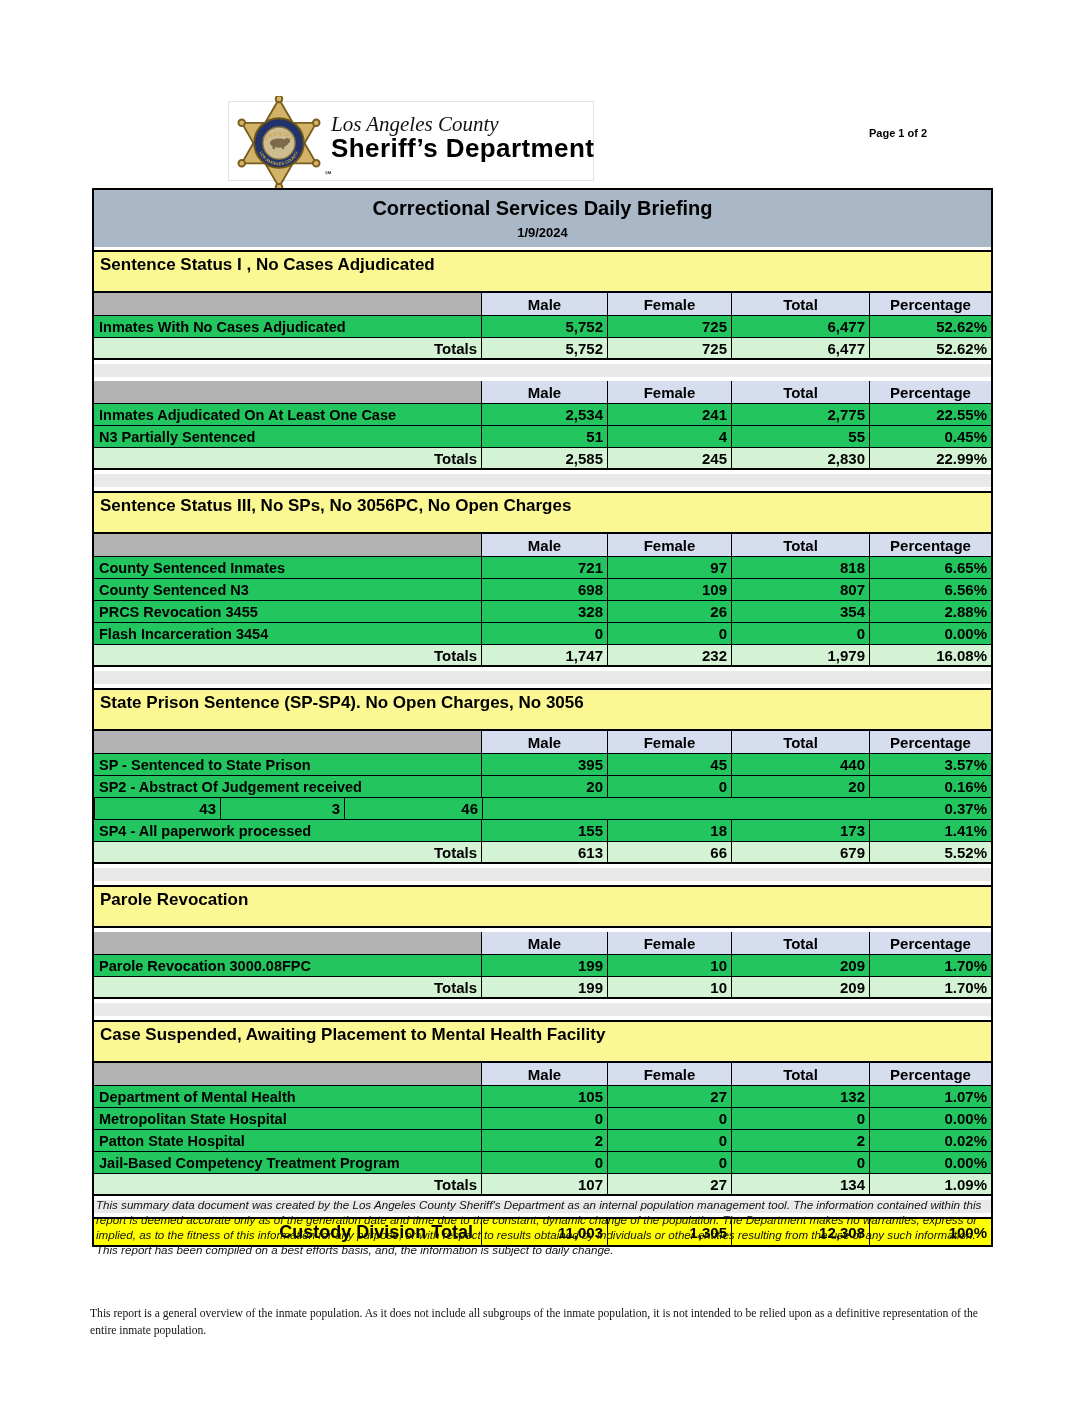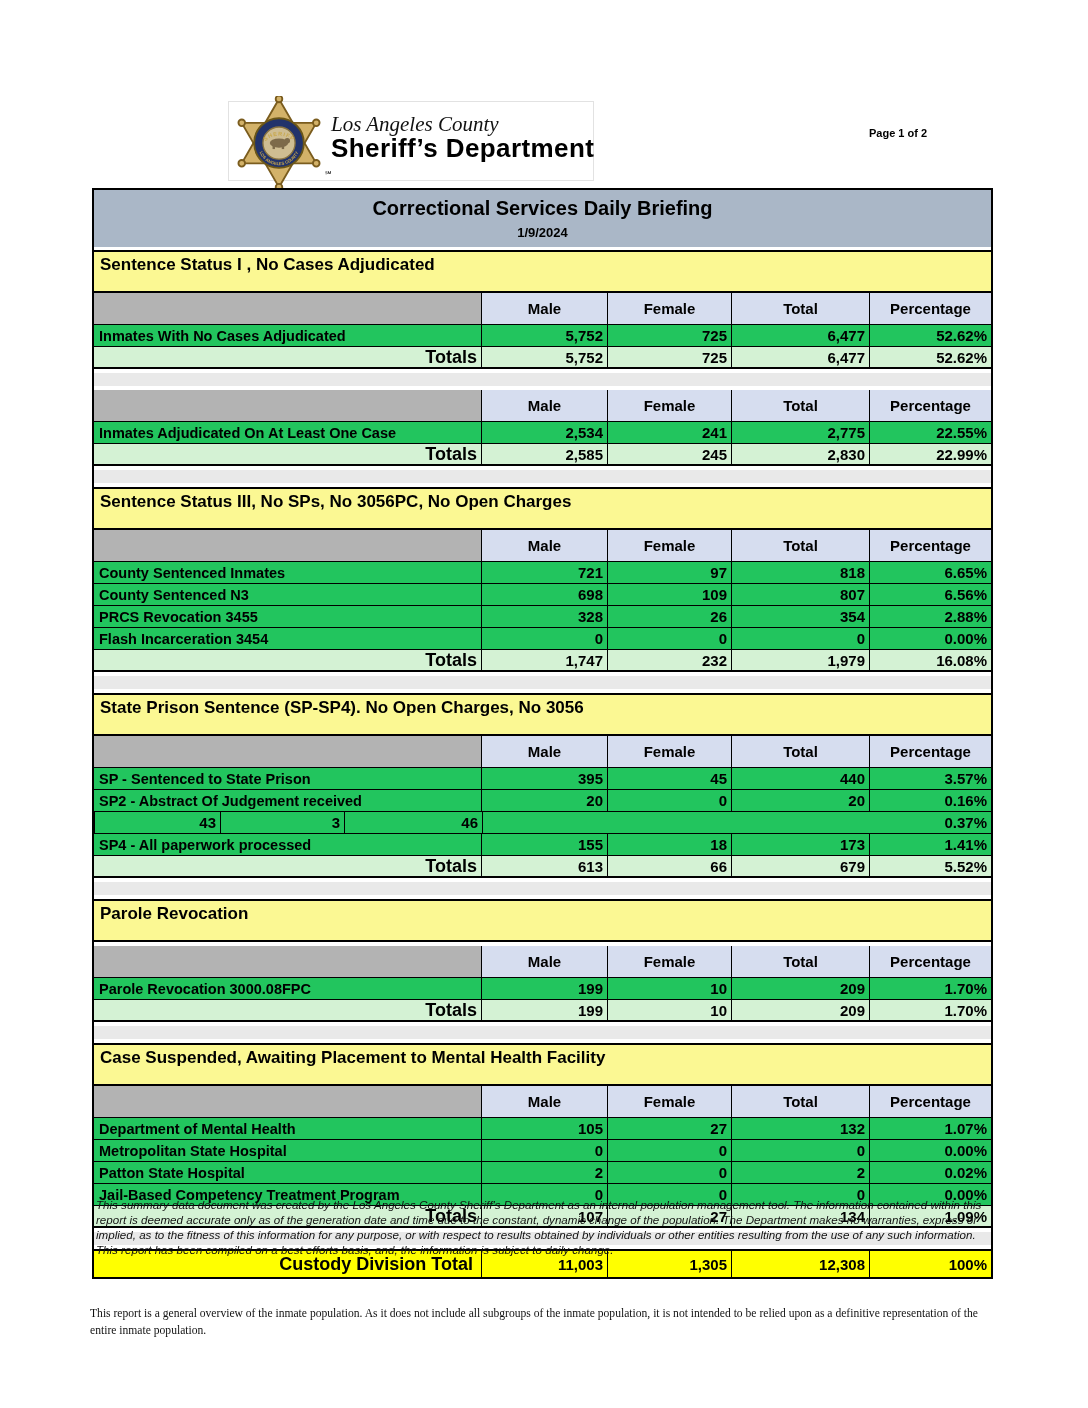--- a/index.html
+++ b/index.html
@@ -31,31 +31,31 @@
                height:43px; line-height:21px; padding:2px 0 0 6px;
                border-top:2px solid #000; border-bottom:2px solid #000; }
   .title-gap { height:4px; background:#fff; }
 
   .trow { display:flex; width:100%; }
   .c { display:flex; align-items:center; height:100%; }
   .label { width:387px; }
   .num { flex:1 1 0; border-left:1.5px solid #000; justify-content:flex-end; padding-right:4px; }
   .col-male { flex:0 0 126px; } .col-female { flex:0 0 124px; } .col-total { flex:0 0 138px; }
 
-  .head { height:32px; border-bottom:1.5px solid #000; }
+  .head { height:23px; border-bottom:1.5px solid #000; }
   .head .corner { background:var(--corner_gray); }
   .head .colhead { background:var(--column_header_blue); justify-content:center; padding-right:0;
                    font-size:15px; font-weight:bold; }
 
   .data { height:22px; background:#22c55e; border-bottom:1.5px solid #000; }
   .rowlabel { font-size:14.5px; font-weight:bold; padding-left:5px; }
   .data .num, .totals .num { font-size:15px; font-weight:bold; }
 
   .totals { height:22px; background:var(--totals_green); border-bottom:2px solid #000; }
-  .totlabel { font-size:18px; font-weight:bold; justify-content:flex-end; padding-right:4px; }
+  .totlabel { font-size:15px; font-weight:bold; justify-content:flex-end; padding-right:4px; }
 
   .spacer { height:21px; background:var(--spacer_gray);
             border-top:4px solid #fff; border-bottom:4px solid #fff; }
 
   .grand { height:28px; background:var(--grand_total_yellow); border-top:2px solid #000; }
   .grandlabel { font-size:18px; font-weight:bold; justify-content:flex-end; padding-right:8px; }
   .grand .num { font-size:15px; font-weight:bold; }
 
   
   .disclaimer { position:absolute; left:96px; top:1197px; width:893px;
@@ -144,20 +144,27 @@
           <div class="c num colhead col-total">Total</div>
           <div class="c num colhead">Percentage</div>
         </div>
         <div class="trow data">
           <div class="c label rowlabel">Inmates Adjudicated On At Least One Case</div>
           <div class="c num col-male">2,534</div>
           <div class="c num col-female">241</div>
           <div class="c num col-total">2,775</div>
           <div class="c num">22.55%</div>
         </div>
+        <div class="trow data">
+          <div class="c label rowlabel">N3 Partially Sentenced</div>
+          <div class="c num col-male">51</div>
+          <div class="c num col-female">4</div>
+          <div class="c num col-total">55</div>
+          <div class="c num">0.45%</div>
+        </div>
         <div class="trow totals">
           <div class="c label totlabel">Totals</div>
           <div class="c num col-male">2,585</div>
           <div class="c num col-female">245</div>
           <div class="c num col-total">2,830</div>
           <div class="c num">22.99%</div>
         </div>
         <div class="spacer"></div>
         <div class="sec-title">Sentence Status III, No SPs, No 3056PC, No Open Charges</div>
         <div class="trow head">

